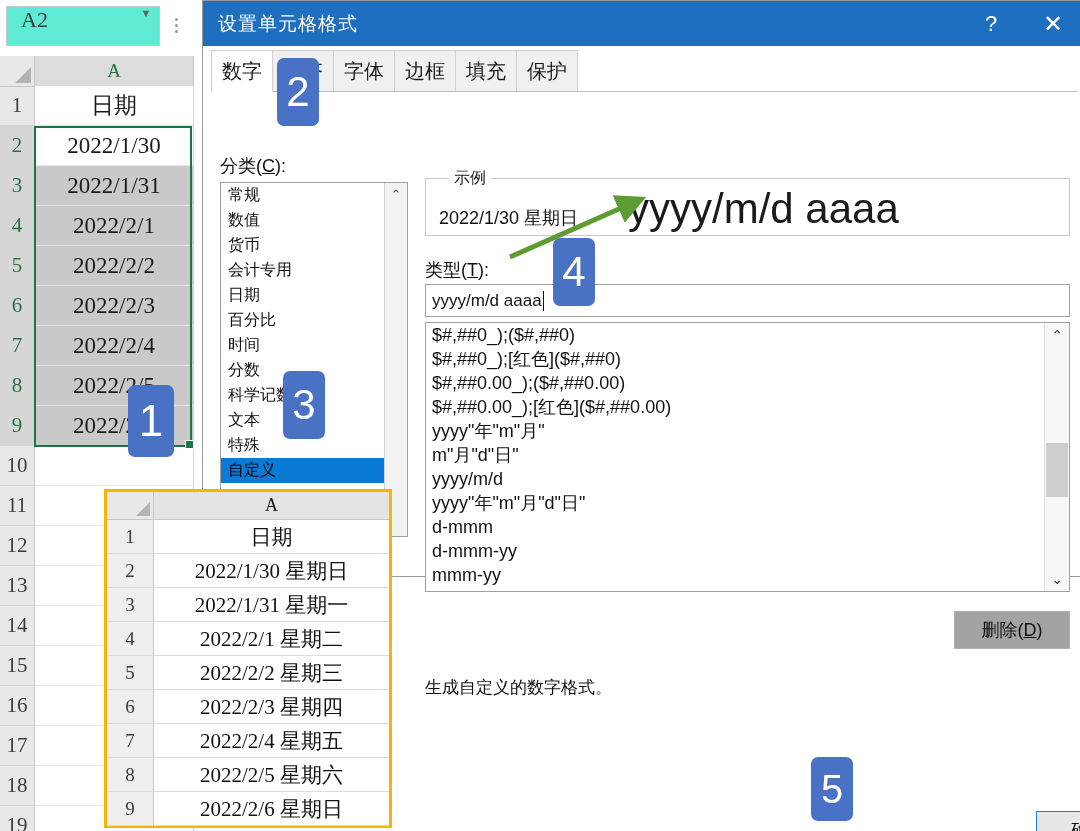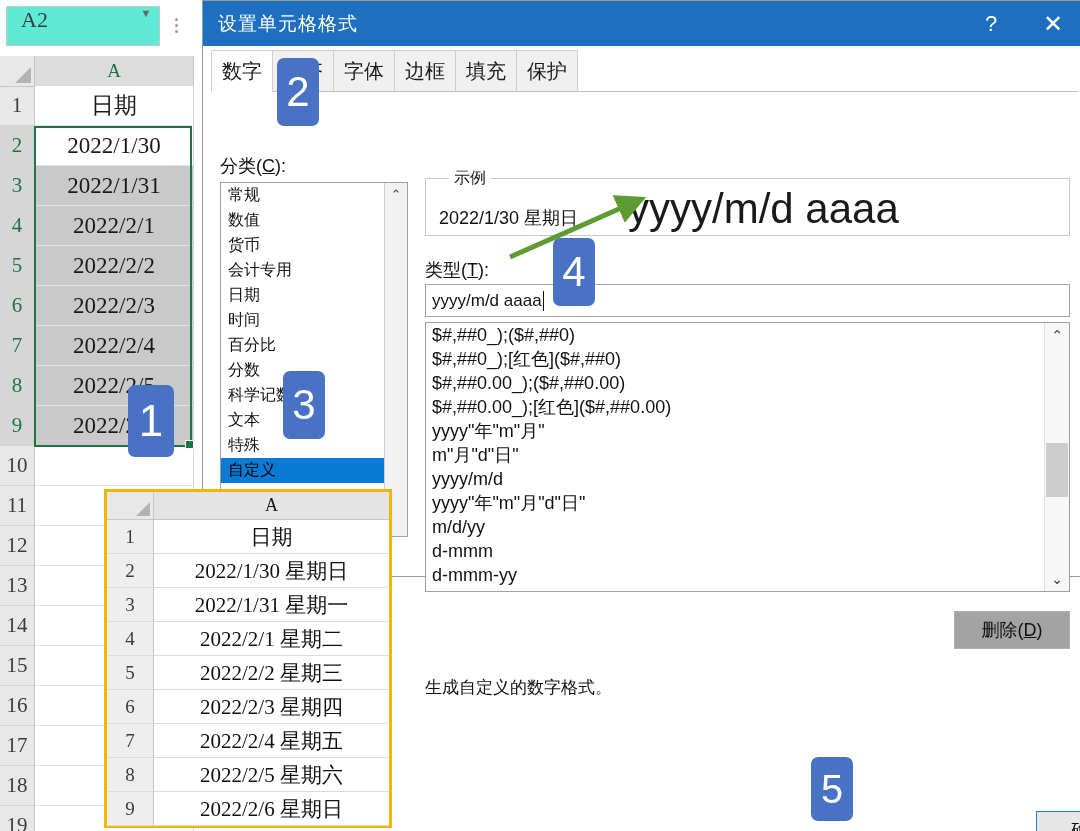--- a/index.html
+++ b/index.html
@@ -264,22 +264,22 @@
         <span>分类(</span><u>C</u><span>):</span>
       </div>
 
       <div class="cat-list">
         <div id="cat-items">
             <div class="cat-item">常规</div>
             <div class="cat-item">数值</div>
             <div class="cat-item">货币</div>
             <div class="cat-item">会计专用</div>
             <div class="cat-item">日期</div>
+            <div class="cat-item">百分比</div>
             <div class="cat-item">时间</div>
-            <div class="cat-item">百分比</div>
             <div class="cat-item">分数</div>
             <div class="cat-item">科学记数</div>
             <div class="cat-item">文本</div>
             <div class="cat-item">特殊</div>
             <div class="cat-item sel">自定义</div>
           </div>
         <div class="cat-scroll">
           <div class="sb-arrow">⌃</div>
         </div>
       </div>
@@ -300,21 +300,20 @@
       <div class="fmt-list">
         <div id="fmt-items">
             <div class="fmt-item">$#,##0_);($#,##0)</div>
             <div class="fmt-item">$#,##0_);[红色]($#,##0)</div>
             <div class="fmt-item">$#,##0.00_);($#,##0.00)</div>
             <div class="fmt-item">$#,##0.00_);[红色]($#,##0.00)</div>
             <div class="fmt-item">yyyy"年"m"月"</div>
             <div class="fmt-item">m"月"d"日"</div>
             <div class="fmt-item">yyyy/m/d</div>
             <div class="fmt-item">yyyy"年"m"月"d"日"</div>
-            <div class="fmt-item">m/d/yy</div>
             <div class="fmt-item">d-mmm</div>
             <div class="fmt-item">d-mmm-yy</div>
             <div class="fmt-item">mmm-yy</div>
           </div>
         <div class="fmt-scroll">
           <div class="fmt-sb-arrow" style="top:0">⌃</div>
           <div class="fmt-thumb"></div>
           <div class="fmt-sb-arrow" style="bottom:0">⌄</div>
         </div>
       </div>

